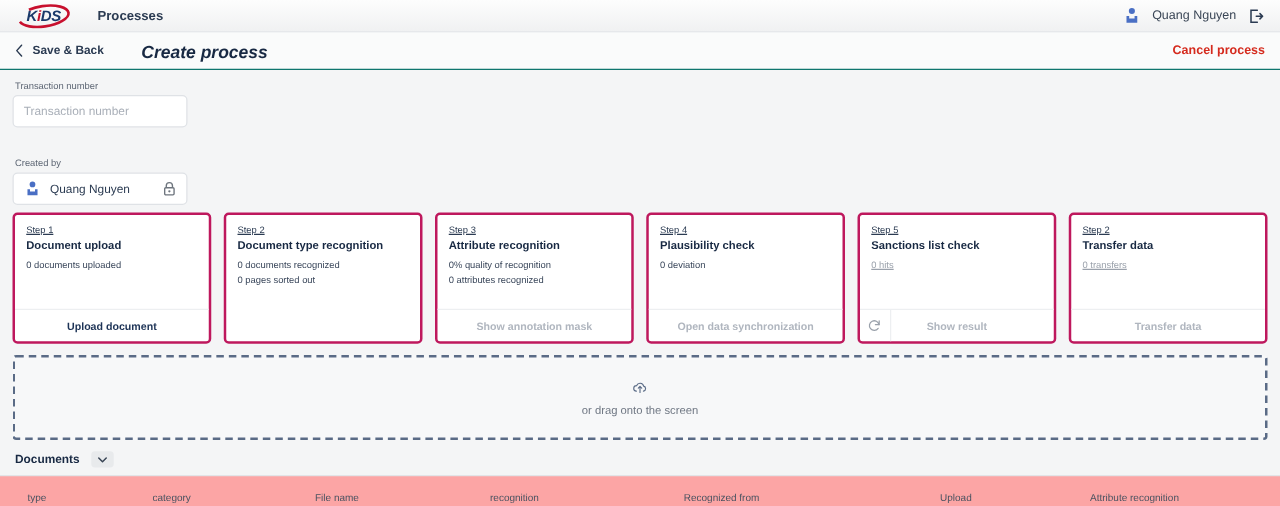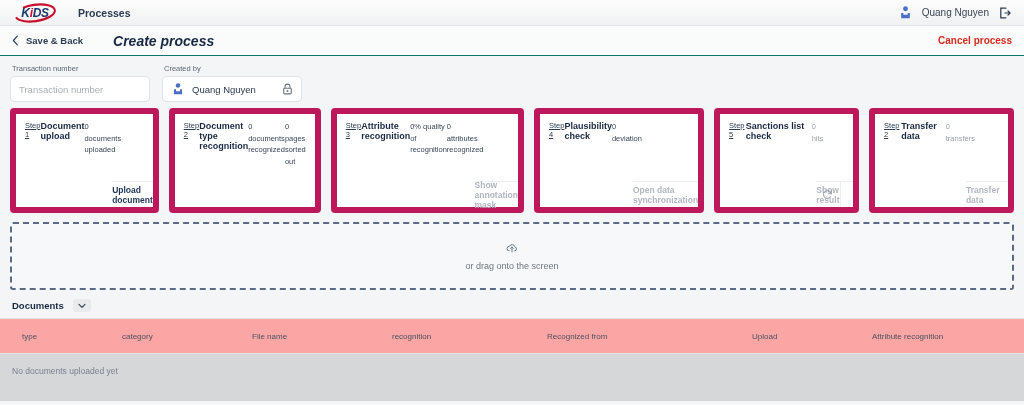--- a/index.html
+++ b/index.html
@@ -60,21 +60,21 @@
   .page-title {
     margin-left: 30px;
     font-size: 14px; font-weight: bold; font-style: italic; color: #182943;
   }
   .cancel-link {
     margin-left: auto; font-size: 10px; font-weight: bold; color: #d52b1e;
     cursor: pointer;
   }
 
   
-  .formrow { display: flex; gap: 12px; padding: 8px 10px 0 10px; }
+  .formrow { display: flex; gap: 24px; padding: 8px 10px 0 10px; flex-direction: column; }
   .field { display: flex; flex-direction: column; }
   .field-label { font-size: 7.5px; color: #5d6674; margin-bottom: 3px; padding-left: 2px; }
   .input-box {
     width: 140px; height: 26px; background: #fff;
     border: 1px solid #dfe2e6; border-radius: 4px;
     display: flex; align-items: center; padding: 0 8px;
     font-size: 9.5px; color: #a9afb8;
   }
   .created-box {
     width: 140px; height: 26px; background: #fff;
@@ -84,31 +84,31 @@
   .created-name { font-size: 9.5px; color: #2b3b52; }
   .lock-icon { margin-left: auto; width: 11px; height: 12px; display:block; }
   .mini-avatar { width: 14px; height: 14px; display:block; flex:none; }
 
   
   .cards {
     display: flex; gap: 10px; padding: 6px 10px 0 10px;
   }
   .card {
     flex: 1 1 0; height: 105px; background: #fff;
-    border: 6px solid #be185d; border-radius: 4px;
-    display: flex; 
+    border: 2px solid #be185d; border-radius: 4px;
+    display: flex; flex-direction: column;
     padding: 7px 9px 0 9px;
   }
   .step-link {
     font-size: 7.5px; color: #2b3b52; text-decoration: underline;
     margin-bottom: 3px; cursor: pointer; align-self: flex-start;
   }
   .card-title { font-size: 9px; font-weight: bold; color: #182943; margin-bottom: 5px; }
   .card-stat { font-size: 7.5px; color: #39465a; line-height: 1.55; }
-  .card-stat.muted { color: #9aa1ab; }
+  .card-stat.muted { color: #9aa1ab; text-decoration: underline; }
   .card-footer {
     margin-top: auto; border-top: 1px solid #edeff1;
     height: 26px; display: flex; align-items: center; justify-content: center;
     margin-left: -9px; margin-right: -9px; position: relative;
   }
   .card-action { font-size: 8.5px; font-weight: bold; color: #1d3356; cursor: pointer; }
   .card-action.disabled { color: #b0b6bf; cursor: default; font-weight: bold; }
   .refresh-wrap {
     position: absolute; left: 6px; top: 0; height: 100%;
     display: flex; align-items: center; padding-right: 7px;

